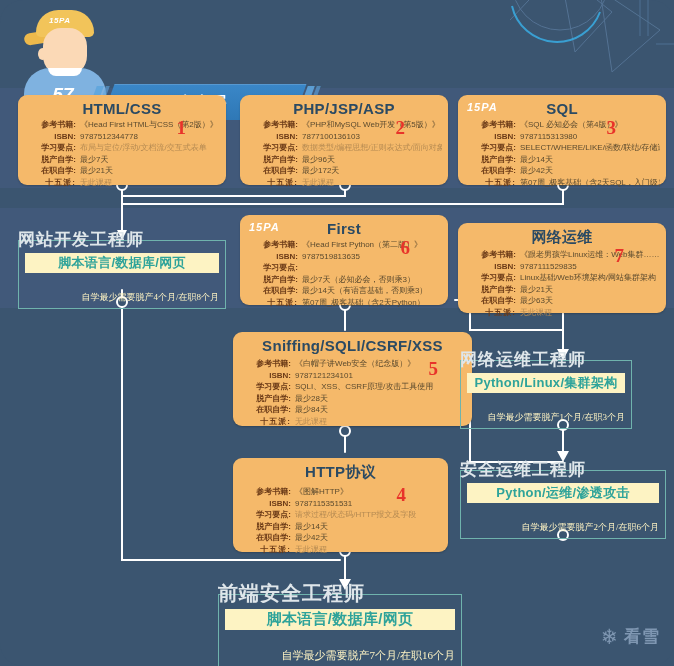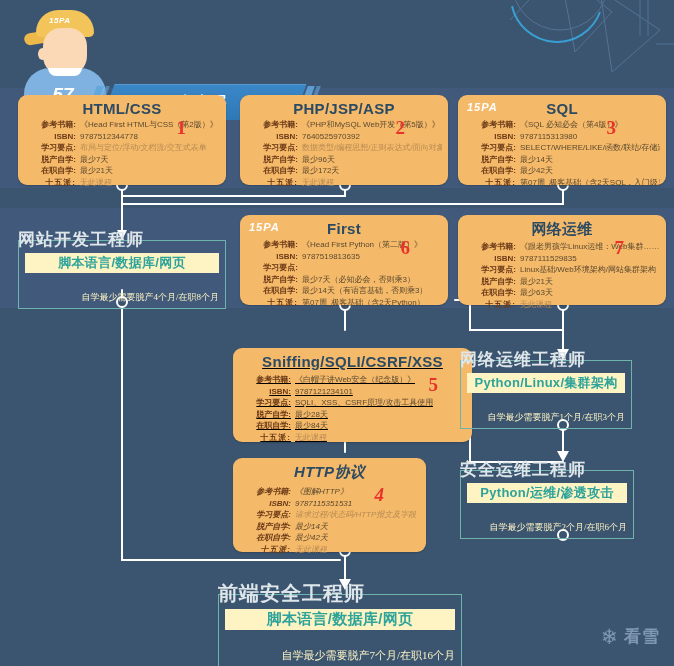--- a/index.html
+++ b/index.html
@@ -194,21 +194,21 @@
   <div class="card" style="left:240px;top:95px;width:208px;height:90px;">
     <div class="title">PHP/JSP/ASP</div>
     <div class="num" style="right:43px;top:22px;">2</div>
     <div class="rows">
       <div class="row">
           <span class="k">参考书籍:</span>
           <span class="v">《PHP和MySQL Web开发（第5版）》</span>
         </div>
       <div class="row">
           <span class="k">ISBN:</span>
-          <span class="v">7640525970392</span>
+          <span class="v">7877100136103</span>
         </div>
       <div class="row dim">
           <span class="k">学习要点:</span>
           <span class="v">数据类型/编程思想/正则表达式/面向对象</span>
         </div>
       <div class="row">
           <span class="k">脱产自学:</span>
           <span class="v">最少96天</span>
         </div>
       <div class="row">
@@ -279,21 +279,21 @@
           <span class="k">在职自学:</span>
           <span class="v">最少14天（有语言基础，否则乘3）</span>
         </div>
       <div class="row">
           <span class="k wide">十五派:</span>
           <span class="v">第07周_极客基础（含2天Python）</span>
         </div>
     </div>
   </div>
 
-  <div class="card" style="left:458px;top:215px;width:208px;height:90px;">
+  <div class="card" style="left:458px;top:223px;width:208px;height:90px;">
     <div class="title">网络运维</div>
     <div class="num" style="right:42px;top:22px;">7</div>
     <div class="rows">
       <div class="row">
           <span class="k">参考书籍:</span>
           <span class="v">《跟老男孩学Linux运维：Web集群……》</span>
         </div>
       <div class="row">
           <span class="k">ISBN:</span>
           <span class="v">9787111529835</span>
@@ -310,21 +310,21 @@
           <span class="k">在职自学:</span>
           <span class="v">最少63天</span>
         </div>
       <div class="row dim">
           <span class="k wide">十五派:</span>
           <span class="v">无此课程</span>
         </div>
     </div>
   </div>
 
-  <div class="card" style="left:233px;top:348px;width:239px;height:94px;text-decoration:underline;">
+  <div class="card" style="left:233px;top:332px;width:239px;height:94px;">
     <div class="title">Sniffing/SQLI/CSRF/XSS</div>
     <div class="num" style="right:34px;top:26px;">5</div>
     <div class="rows" style="padding-top:4px;">
       <div class="row">
           <span class="k">参考书籍:</span>
           <span class="v">《白帽子讲Web安全（纪念版）》</span>
         </div>
       <div class="row">
           <span class="k">ISBN:</span>
           <span class="v">9787121234101</span>
@@ -341,21 +341,21 @@
           <span class="k">在职自学:</span>
           <span class="v">最少84天</span>
         </div>
       <div class="row dim">
           <span class="k wide">十五派:</span>
           <span class="v">无此课程</span>
         </div>
     </div>
   </div>
 
-  <div class="card" style="left:233px;top:458px;width:193px;height:94px;font-style:italic;">
+  <div class="card" style="left:233px;top:458px;width:215px;height:94px;">
     <div class="title">HTTP协议</div>
     <div class="num" style="right:42px;top:26px;">4</div>
     <div class="rows" style="padding-top:4px;">
       <div class="row">
           <span class="k">参考书籍:</span>
           <span class="v">《图解HTTP》</span>
         </div>
       <div class="row">
           <span class="k">ISBN:</span>
           <span class="v">9787115351531</span>
@@ -388,21 +388,21 @@
   </div>
 
   <div class="role" style="left:460px;top:348px;width:172px;">
     <div class="rtitle">网络运维工程师</div>
     <div class="frame">
       <div class="skills">Python/Linux/集群架构</div>
       <div class="dur">自学最少需要脱产1个月/在职3个月</div>
     </div>
   </div>
 
-  <div class="role" style="left:460px;top:458px;width:174px;">
+  <div class="role" style="left:460px;top:458px;width:206px;">
     <div class="rtitle">安全运维工程师</div>
     <div class="frame">
       <div class="skills">Python/运维/渗透攻击</div>
       <div class="dur">自学最少需要脱产2个月/在职6个月</div>
     </div>
   </div>
 
   <div class="role big" style="left:218px;top:580px;width:244px;">
     <div class="rtitle">前端安全工程师</div>
     <div class="frame" style="margin-top:-13px;padding-top:14px;">

